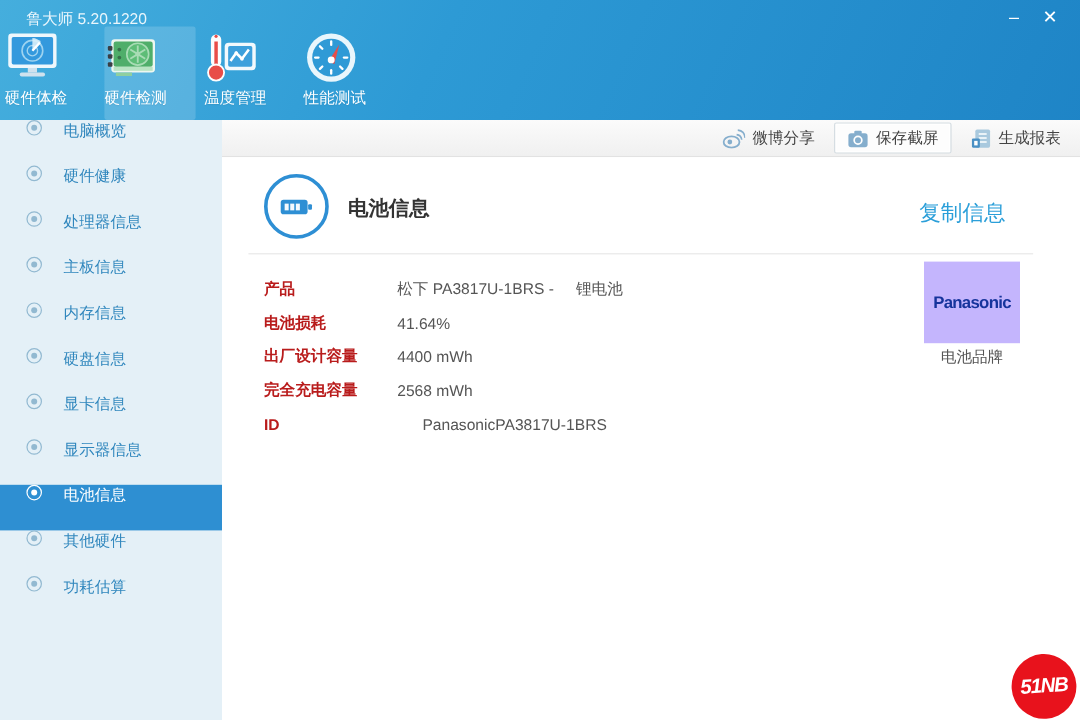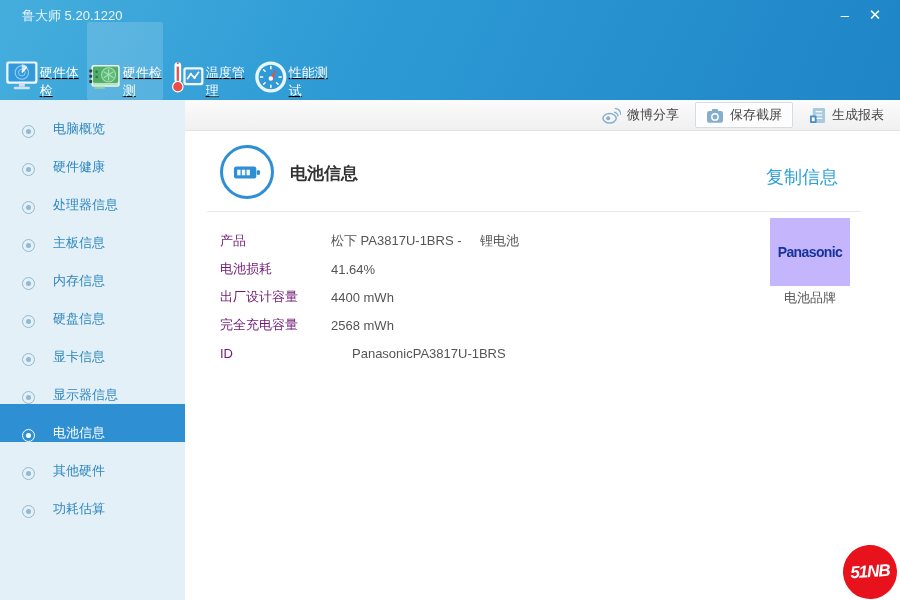--- a/index.html
+++ b/index.html
@@ -9,53 +9,53 @@
 
   
   .banner { position:absolute; left:0; top:0; width:900px; height:128px;
             background:linear-gradient(115deg,#45aedd 0%, #2d9ad5 40%, #1e84c6 100%); }
   .app-title { position:absolute; left:22px; top:7px; font-size:13px; color:#eaf6fc; }
   .win-controls { position:absolute; right:10px; top:2px; display:flex; }
   .win-btn { width:30px; height:26px; color:#fff; font-size:15px; text-align:center; line-height:26px; cursor:pointer; }
 
   
   .tabs { position:absolute; left:4px; top:22px; display:flex; }
-  .tab { width:76px; height:78px; margin-right:7px; display:flex; flex-direction:row; align-items:flex-end; border-radius:2px; cursor:pointer;text-decoration:underline; }
+  .tab { width:76px; height:78px; margin-right:7px; display:flex; flex-direction:column; align-items:flex-start; border-radius:2px; cursor:pointer; }
   .tab.selected { background:rgba(255,255,255,0.16); }
   .tab svg { width:46px; height:46px; margin-top:3px; }
   .tab-label { font-size:13px; color:#fff; margin-top:2px; text-shadow:0 1px 1px rgba(0,0,0,0.08); }
 
   
   .toolbar { position:absolute; left:185px; top:100px; width:715px; height:31px;
              background:linear-gradient(#fbfbfb,#f0f0f0); border-bottom:1px solid #e2e2e2;
              display:flex; justify-content:flex-end; align-items:center; padding-right:16px; }
   .tool-btn { display:flex; align-items:flex-end; font-size:13px; color:#444; margin-left:16px; cursor:pointer; }
   .tool-btn svg { margin-right:6px; }
   .tool-btn.boxed { background:#fdfdfd; border:1px solid #d5dde2; border-radius:2px; padding:3px 10px; box-shadow:0 0 0 1px #fff inset; }
 
   
   .sidebar { position:absolute; left:0; top:100px; width:185px; height:500px; background:#e4f0f7; }
-  .side-item { height:38px; display:flex; align-items:flex-end; padding-left:22px; color:#2f86bd; font-size:13px; cursor:pointer; }
+  .side-item { height:38px; display:flex; align-items:flex-start; padding-left:22px; color:#2f86bd; font-size:13px; cursor:pointer; }
   .radio { width:13px; height:13px; border:1px solid #92b9d1; border-radius:50%; margin-right:18px; position:relative; flex-shrink:0; }
   .radio::after { content:''; position:absolute; width:5px; height:5px; border-radius:50%; background:#92b9d1; left:3px; top:3px; }
   .side-item.selected { background:#2e8fd2; color:#fff; }
   .side-item.selected .radio { border-color:#fff; }
   .side-item.selected .radio::after { background:#fff; }
 
   
   .content { position:absolute; left:185px; top:131px; width:715px; height:469px; background:#fff; }
   .head-circle { position:absolute; left:35px; top:14px; width:54px; height:54px; border:3px solid #2e8fd4; border-radius:50%;
                  display:flex; align-items:center; justify-content:center; }
   .main-title { position:absolute; left:105px; top:31px; font-size:17px; font-weight:bold; color:#333; }
   .copy-link { position:absolute; right:62px; top:34px; font-size:18px; color:#2b9fd9; cursor:pointer; }
   .divider { position:absolute; left:22px; right:39px; top:80px; height:1px; background:#e8e8e8; }
 
   .fields { position:absolute; left:35px; top:96px; width:560px; }
   .frow { position:relative; height:28px; display:flex; align-items:center; font-size:13px; color:#555; }
-  .flabel { width:111px; color:#701a75; }
+  .flabel { width:111px; color:#b91c1c;font-weight:bold; }
   .fvalue.indent { padding-left:21px; }
   .fextra { position:absolute; left:260px; top:0; height:28px; display:flex; align-items:center; }
 
   .brand-box { position:absolute; left:585px; top:87px; width:80px; height:68px; background:#c4b5fd;
                display:flex; align-items:center; justify-content:center; }
   .panasonic { font-size:14px; font-weight:bold; color:#16349c; letter-spacing:-0.6px; }
   .brand-caption { position:absolute; left:585px; top:158px; width:80px; text-align:center; font-size:13px; color:#555; }
 
   .watermark { position:absolute; left:658px; top:414px; width:54px; height:54px; background:#e8121c; border-radius:50%;
                display:flex; align-items:center; justify-content:center; color:#fff; font-weight:bold; font-style:italic;

